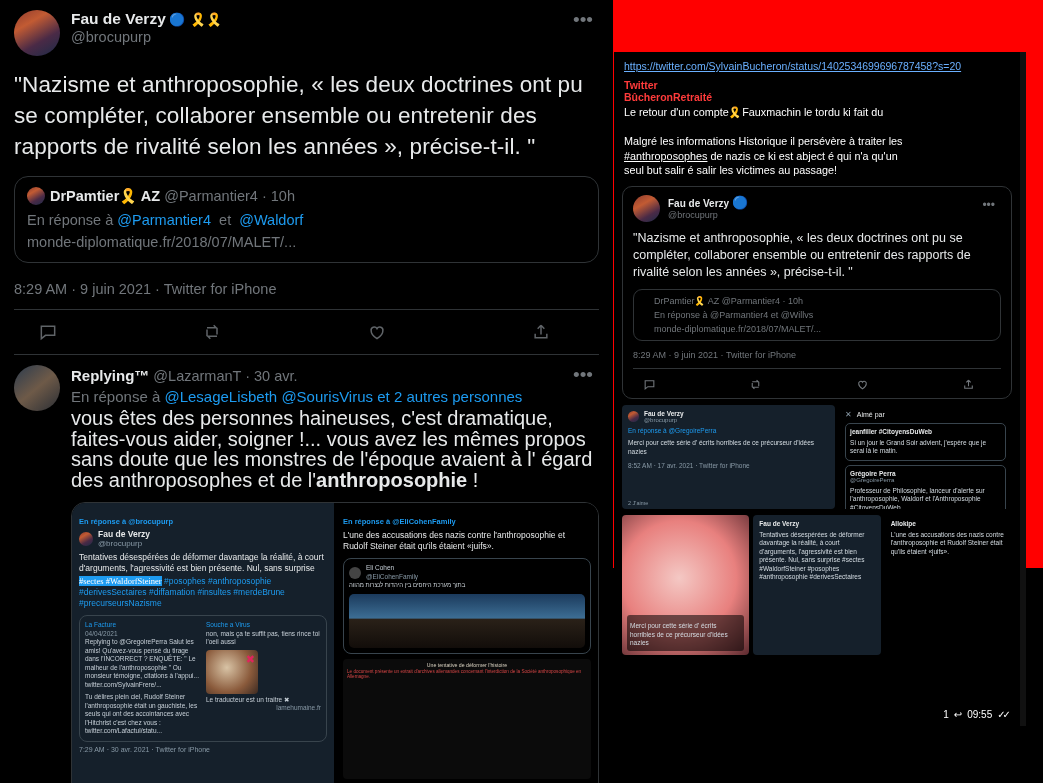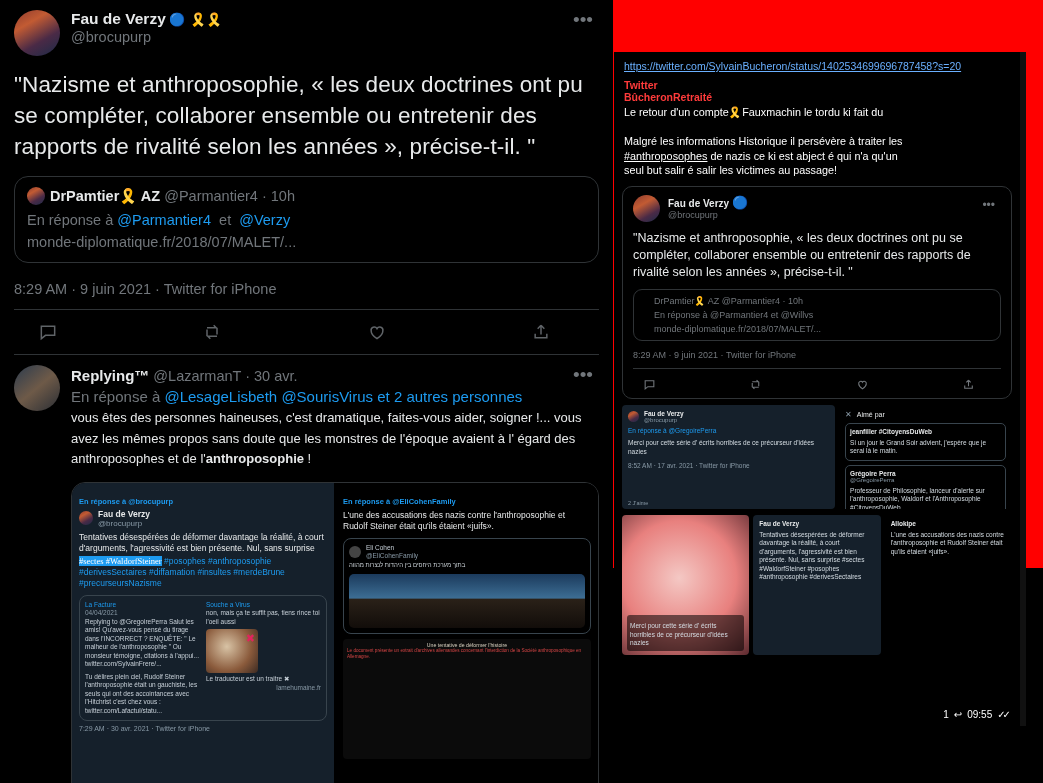--- a/index.html
+++ b/index.html
@@ -58,21 +58,21 @@
   .actions .ic svg { display:block; }
 
   
   .reply-tweet { padding: 10px 14px 0 14px; display: flex; }
   .r-body { flex: 1 1 auto; min-width: 0; }
   .r-line1 { display: flex; align-items: baseline; }
   .r-name { font-weight: bold; font-size: 15px; }
   .r-meta { color: #71767b; font-size: 14.5px; margin-left: 4px; }
   .r-replyto { color: #71767b; font-size: 15px; margin-top: 3px; }
   .r-replyto .lnk { color: #1d9bf0; }
-  .r-text { font-size: 13px; line-height: 20.5px; margin-top: 3px; }
+  .r-text { font-size: 20px; line-height: 20.5px; margin-top: 3px; }
   .r-text b { font-weight: bold; }
 
   
   .img-grid {
     margin: 12px 0 0 0; border-radius: 14px; overflow: hidden;
     display: grid; grid-template-columns: 1fr 1fr; gap: 2px; height: 330px;
     border: 1px solid #2f3336;
   }
   .shot { background: #15202b; position: relative; overflow: hidden; padding: 6px 7px; }
   .shot.dark2 { background: #000; }
@@ -192,21 +192,21 @@
       <div class="quote-card">
         <div class="q-head">
           <div class="avatar xs"></div>
           <div class="q-name">DrPamtier🎗️ AZ</div>
           <div class="q-meta">@Parmantier4 · 10h</div>
         </div>
         <div class="q-reply">
           <span>En réponse à</span>
           <span class="lnk">@Parmantier4</span>
           &nbsp;<span>et</span>&nbsp;
-          <span class="lnk">@Verzy</span>
+          <span class="lnk">@Waldorf</span>
         </div>
         <div class="q-link">monde-diplomatique.fr/2018/07/MALET/...</div>
       </div>
 
       <div class="timestamp">8:29 AM · 9 juin 2021 · Twitter for iPhone</div>
       <div class="divider"></div>
       <div class="actions">
         <span class="ic">
           <svg viewBox="0 0 24 24" fill="none" stroke="#71767b" stroke-width="1.8">
               <path d="M4 5h16v11H9l-5 4z"></path>

